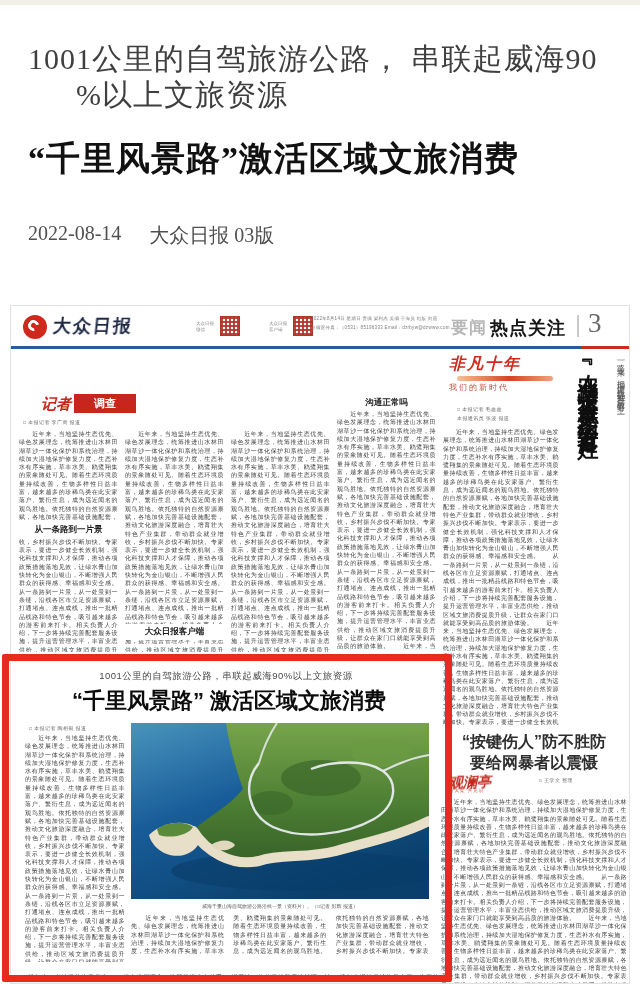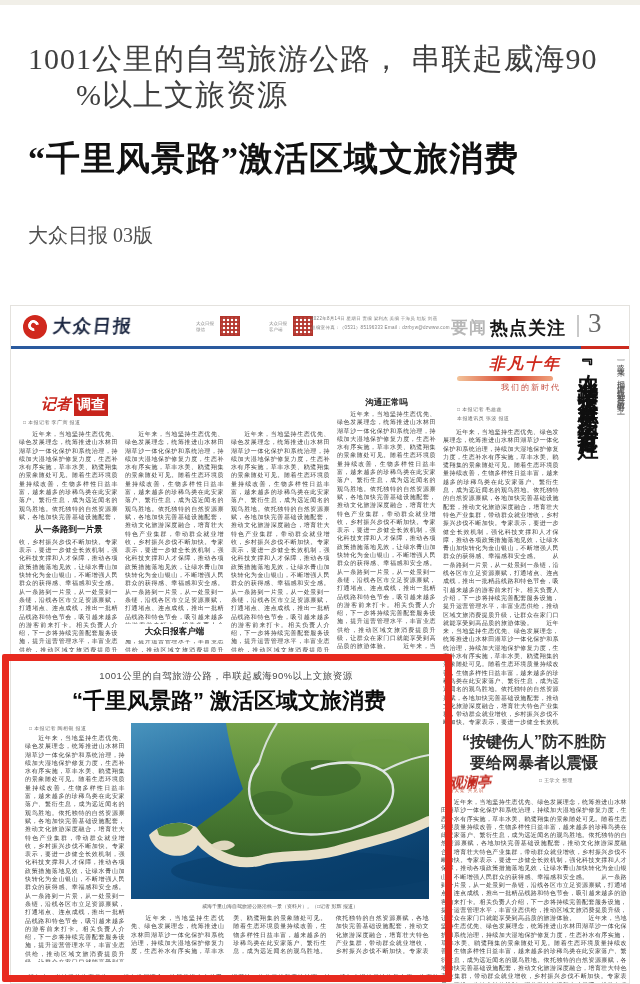--- a/index.html
+++ b/index.html
@@ -29,27 +29,27 @@
   .sec-light{font-size:17px;font-weight:700;color:#b7b7b7;filter:blur(.4px);letter-spacing:1px;}
   .sec-dot{font-size:15px;color:#8a8a8a;}
   .sec-bold{font-size:18px;font-weight:700;color:#161616;letter-spacing:1px;filter:blur(.2px);}
   .sec-div{width:2px;height:22px;background:#c9c9c9;}
   .page-no{font-size:27px;color:#6a6a6a;filter:blur(.3px);}
   .blue-rule{left:0;top:40px;width:570px;height:3px;background:#2a5a9e;}
   .red-rule{left:570px;top:40px;width:50px;height:3px;background:#cc2a1e;}
   .np-headline{left:6px;top:46px;width:426px;font-size:29px;font-weight:800;color:#0d0d0d;
          letter-spacing:0;filter:blur(.25px);white-space:nowrap;}
   .badge-script{font-size:15px;font-weight:700;font-style:italic;color:#c8251c;filter:blur(.3px);}
-  .badge-box{background:#c8251c;color:#fff;font-size:14px;font-weight:700;padding:2px 3px;filter:blur(.3px);}
+  .badge-box{background:#c8251c;color:#fff;font-size:11px;font-weight:700;padding:2px 20px;filter:blur(.3px);}
   .byline{font-size:5px;color:#6b6b6b;letter-spacing:.4px;filter:blur(.5px);white-space:nowrap;}
   .col{font-size:6px;line-height:8.3px;text-align:justify;color:#3c3c3c;letter-spacing:.4px;
        filter:blur(.45px);overflow:hidden;}
   .sh{background:#fff;font-weight:700;font-size:8.5px;text-align:center;color:#1d1d1d;
       filter:blur(.35px);padding:2px 0;z-index:2;}
-  .rt-badge{width:112px;text-align:right;}
+  .rt-badge{width:112px;text-align:left;}
   .rt-badge .l1{font-size:16px;font-weight:800;font-style:italic;color:#cf2a1d;letter-spacing:2px;filter:blur(.3px);}
   .rt-badge .sw{height:5px;margin:1px 8px;border-radius:4px;
       background:linear-gradient(90deg,#f3c49a,#d8402b 55%,#f0a47e);}
   .rt-badge .l2{font-size:8px;color:#c2483a;letter-spacing:2px;filter:blur(.35px);}
   .vert{writing-mode:vertical-rl;}
   .vert-head{font-size:21px;font-weight:800;color:#0f0f0f;letter-spacing:5px;filter:blur(.25px);}
   .vert-kick{font-size:8px;color:#555;letter-spacing:2px;filter:blur(.5px);}
   .br-head{width:186px;text-align:center;font-size:16px;font-weight:800;color:#2e2e2e;
       filter:blur(.35px);white-space:nowrap;}
   .br-logo{font-size:14px;font-weight:700;font-style:italic;color:#c3271d;transform:rotate(-2deg);filter:blur(.35px);}
@@ -66,20 +66,21 @@
   .cols4{left:4px;top:667px;width:424px;height:12px;column-count:4;column-gap:9px;}
 </style>
 </head>
 <body>
 
 <div class="abs top-strip"></div>
 <div class="abs serif sub-line" style="top:36px;">1001公里的自驾旅游公路， 串联起威海90</div>
 <div class="abs serif sub-line" style="top:72px;margin-left:48px;">%以上文旅资源</div>
 <div class="abs serif art-title">“千里风景路”激活区域文旅消费</div>
 <div class="abs serif meta">
+  <span>2022-08-14</span>
   <span>大众日报 03版</span>
 </div>
 
 <div class="abs paper">
 
   <div class="abs logo-circle">
       <div class="in"></div>
     </div>
   <div class="abs serif masthead-name">大众日报</div>
   <div class="abs qr-label" style="left:185px;top:15px;">大众日报微信</div>

